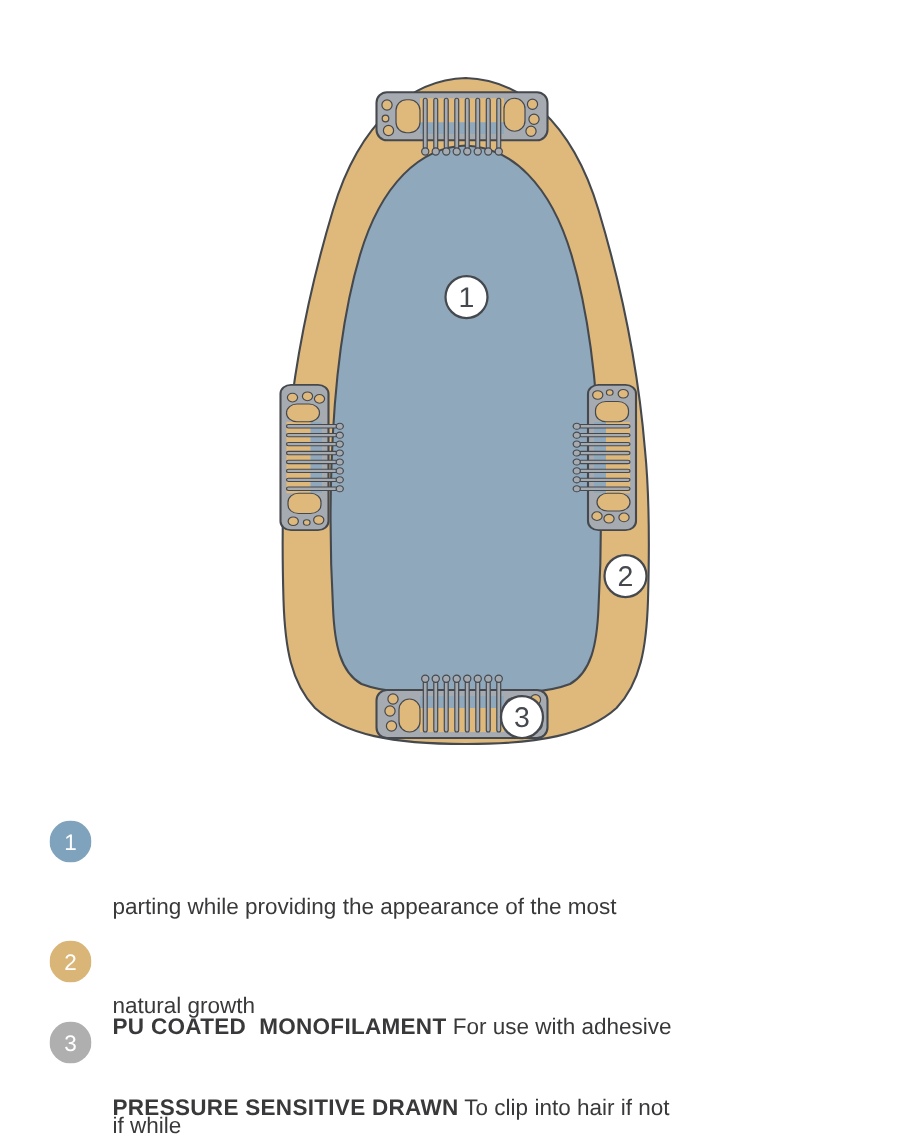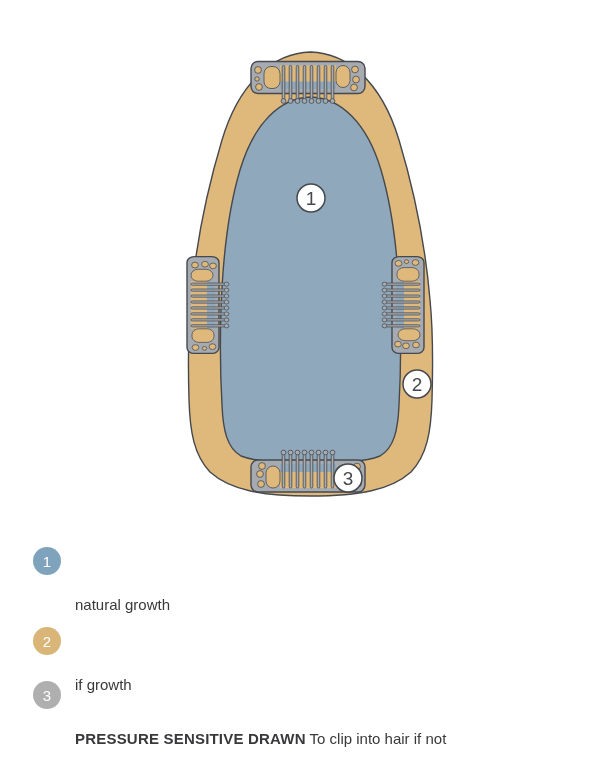--- a/index.html
+++ b/index.html
@@ -118,31 +118,33 @@
       <text class="callout-num" x="348" y="484.5">3</text>
     </g>
   </svg>
 
   <div class="legend-item" style="top:547px;">
     <svg class="badge" width="28" height="28">
       <circle class="badge-c1" cx="14" cy="14" r="14"></circle>
       <text class="badge-num" x="14" y="19.5">1</text>
     </svg>
     <div class="legend-text">
+      <div class="tline">parting while providing the appearance of the most</div>
       <div class="tline">natural growth</div>
     </div>
   </div>
 
   <div class="legend-item" style="top:627px;">
     <svg class="badge" width="28" height="28">
       <circle class="badge-c2" cx="14" cy="14" r="14"></circle>
       <text class="badge-num" x="14" y="19.5">2</text>
     </svg>
     <div class="legend-text">
-      <div class="tline">if growth</div>
+      <div class="tline"><span class="ttl">PU COATED  MONOFILAMENT</span><span> For use with adhesive</span></div>
+      <div class="tline">if while</div>
     </div>
   </div>
 
   <div class="legend-item" style="top:681px;">
     <svg class="badge" width="28" height="28">
       <circle class="badge-c3" cx="14" cy="14" r="14"></circle>
       <text class="badge-num" x="14" y="19.5">3</text>
     </svg>
     <div class="legend-text">
       <div class="tline"><span class="ttl">PRESSURE SENSITIVE DRAWN</span><span> To clip into hair if not</span></div>

